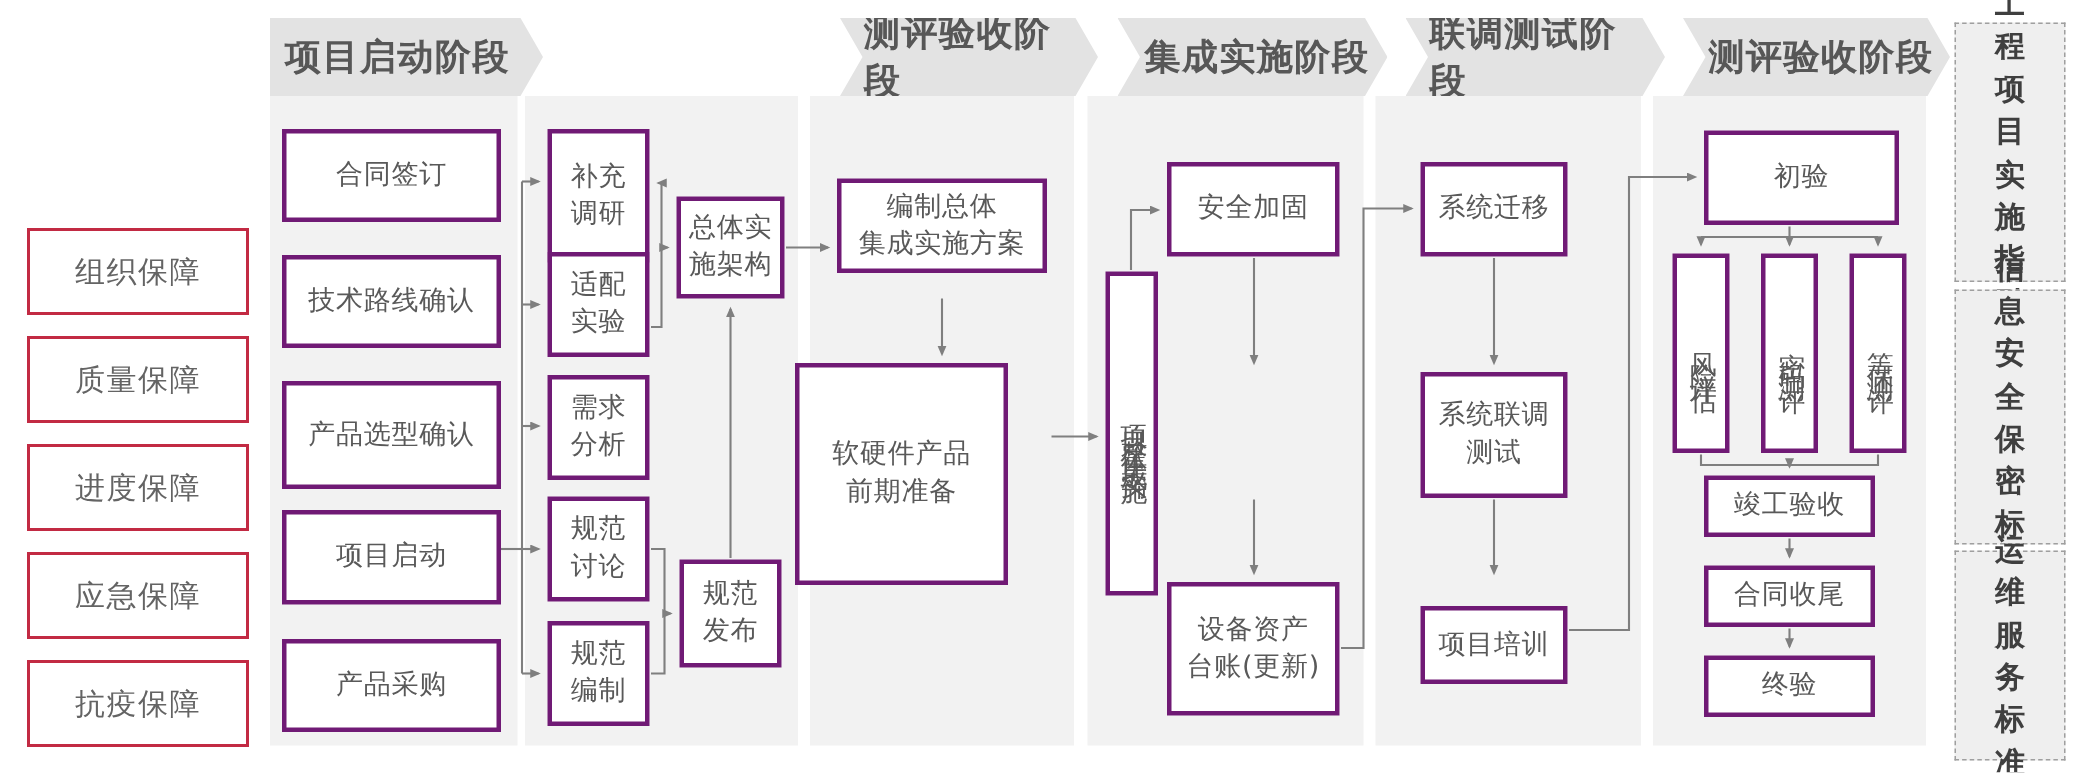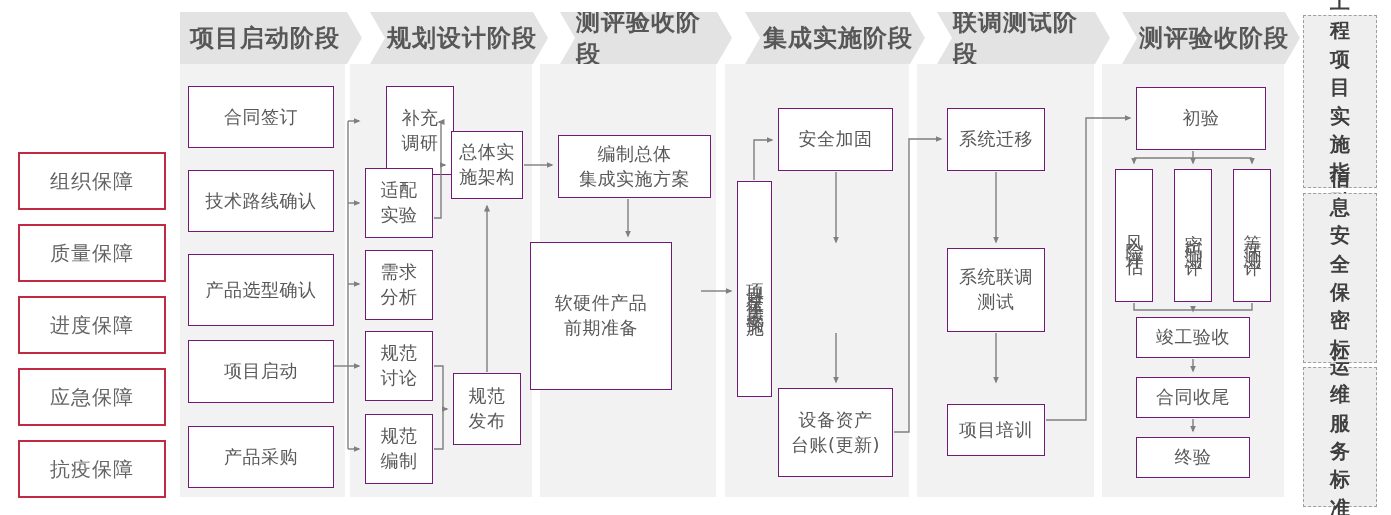--- a/index.html
+++ b/index.html
@@ -29,38 +29,38 @@
   .tip{clip-path:polygon(0 0,calc(100% - 15px) 0,100% 50%,calc(100% - 15px) 100%,0 100%);padding-right:12px;}
   .tipnotch{clip-path:polygon(0 0,calc(100% - 15px) 0,100% 50%,calc(100% - 15px) 100%,0 100%,15px 50%);padding-left:16px;padding-right:10px;}
   .bn0{left:180px;width:182px}.bn1{left:370px;width:178px}.bn2{left:560px;width:172px}
   .bn3{left:745px;width:180px}.bn4{left:937px;width:173px}.bn5{left:1122px;width:178px}
   
   .panel{position:absolute;top:64px;height:433px;background:#f2f2f2;}
   .pn0{left:180px;width:165px}.pn1{left:350px;width:182px}.pn2{left:540px;width:176px}
   .pn3{left:725px;width:184px}.pn4{left:917px;width:177px}.pn5{left:1102px;width:182px}
   
   .fbox{
-    position:absolute;background:#ffffff;border:1px solid #701a75;color:#595959;
+    position:absolute;background:#ffffff;border:3px solid #701a75;color:#595959;
     font-size:18px;line-height:1.38;letter-spacing:.5px;box-sizing:border-box;
     display:flex;align-items:center;justify-content:center;text-align:center;white-space:pre-line;
   }
   .vert{writing-mode:vertical-rl;text-orientation:upright;}
   .c0a{left:188px;top:86px;width:146px;height:62px}
   .c0b{left:188px;top:170px;width:146px;height:62px}
   .c0c{left:188px;top:254px;width:146px;height:72px}
   .c0d{left:188px;top:340px;width:146px;height:63px}
   .c0e{left:188px;top:426px;width:146px;height:62px}
-  .c1a{left:386px;top:86px;width:68px;height:89px}
+  .c1a{left:365px;top:86px;width:68px;height:89px}
   .c1b{left:365px;top:168px;width:68px;height:70px}
   .c1c{left:365px;top:250px;width:68px;height:70px}
   .c1d{left:365px;top:331px;width:68px;height:70px}
   .c1e{left:365px;top:414px;width:68px;height:70px}
   .c1f{left:451px;top:131px;width:72px;height:68px}
   .c1g{left:453px;top:373px;width:68px;height:72px}
-  .c2a{left:558px;top:135px;width:153px;height:63px}
+  .c2a{left:558px;top:119px;width:140px;height:63px}
   .c2b{left:530px;top:242px;width:142px;height:148px}
   .c3a{left:737px;top:181px;width:35px;height:216px;letter-spacing:5px;}
   .c3b{left:778px;top:108px;width:115px;height:63px}
   .c3c{left:778px;top:248px;width:115px;height:84px}
   .c3d{left:778px;top:388px;width:115px;height:89px}
   .c4a{left:947px;top:108px;width:98px;height:63px}
   .c4b{left:947px;top:248px;width:98px;height:84px}
   .c4c{left:947px;top:404px;width:98px;height:52px}
   .c5a{left:1136px;top:87px;width:130px;height:63px}
   .c5b{left:1115px;top:169px;width:38px;height:133px;letter-spacing:8px;}
@@ -92,21 +92,20 @@
   <div class="side-item si4">抗疫保障</div>
 
   <div class="panel pn0"></div>
   <div class="panel pn1"></div>
   <div class="panel pn2"></div>
   <div class="panel pn3"></div>
   <div class="panel pn4"></div>
   <div class="panel pn5"></div>
 
   <div class="banner tip bn0">项目启动阶段</div>
-  <div class="banner tipnotch bn1">规划设计阶段</div>
   <div class="banner tipnotch bn2">测评验收阶段</div>
   <div class="banner tipnotch bn3">集成实施阶段</div>
   <div class="banner tipnotch bn4">联调测试阶段</div>
   <div class="banner tipnotch bn5">测评验收阶段</div>
 
   <div class="fbox c0a">合同签订</div>
   <div class="fbox c0b">技术路线确认</div>
   <div class="fbox c0c">产品选型确认</div>
   <div class="fbox c0d">项目启动</div>
   <div class="fbox c0e">产品采购</div>

